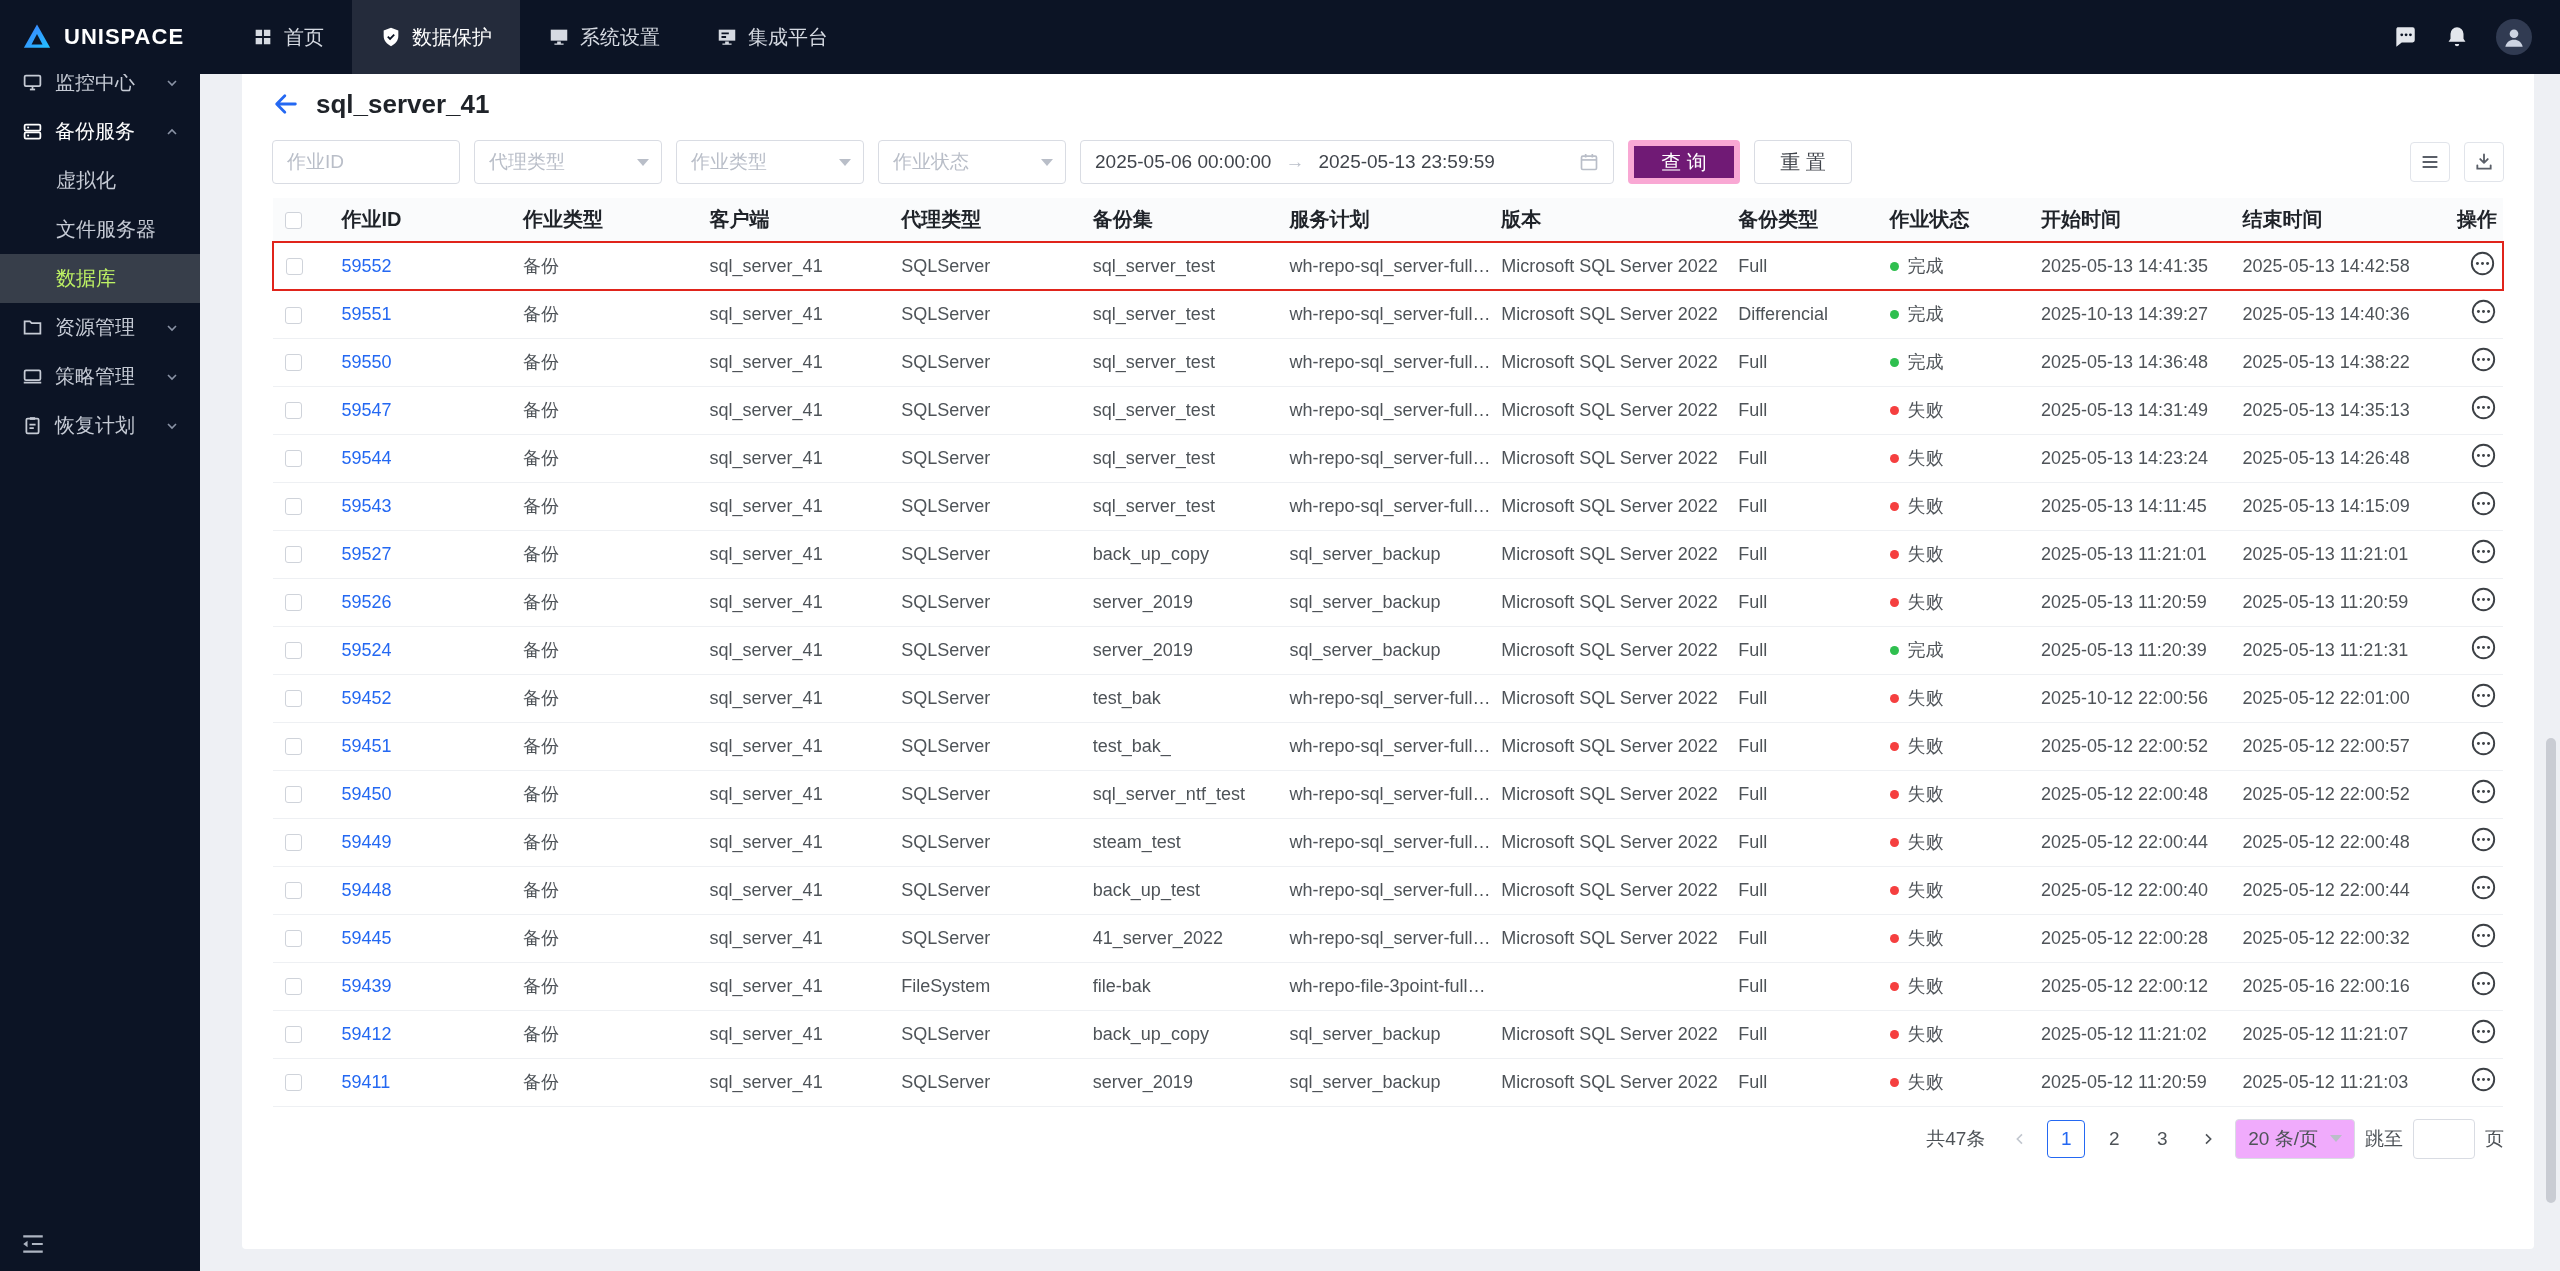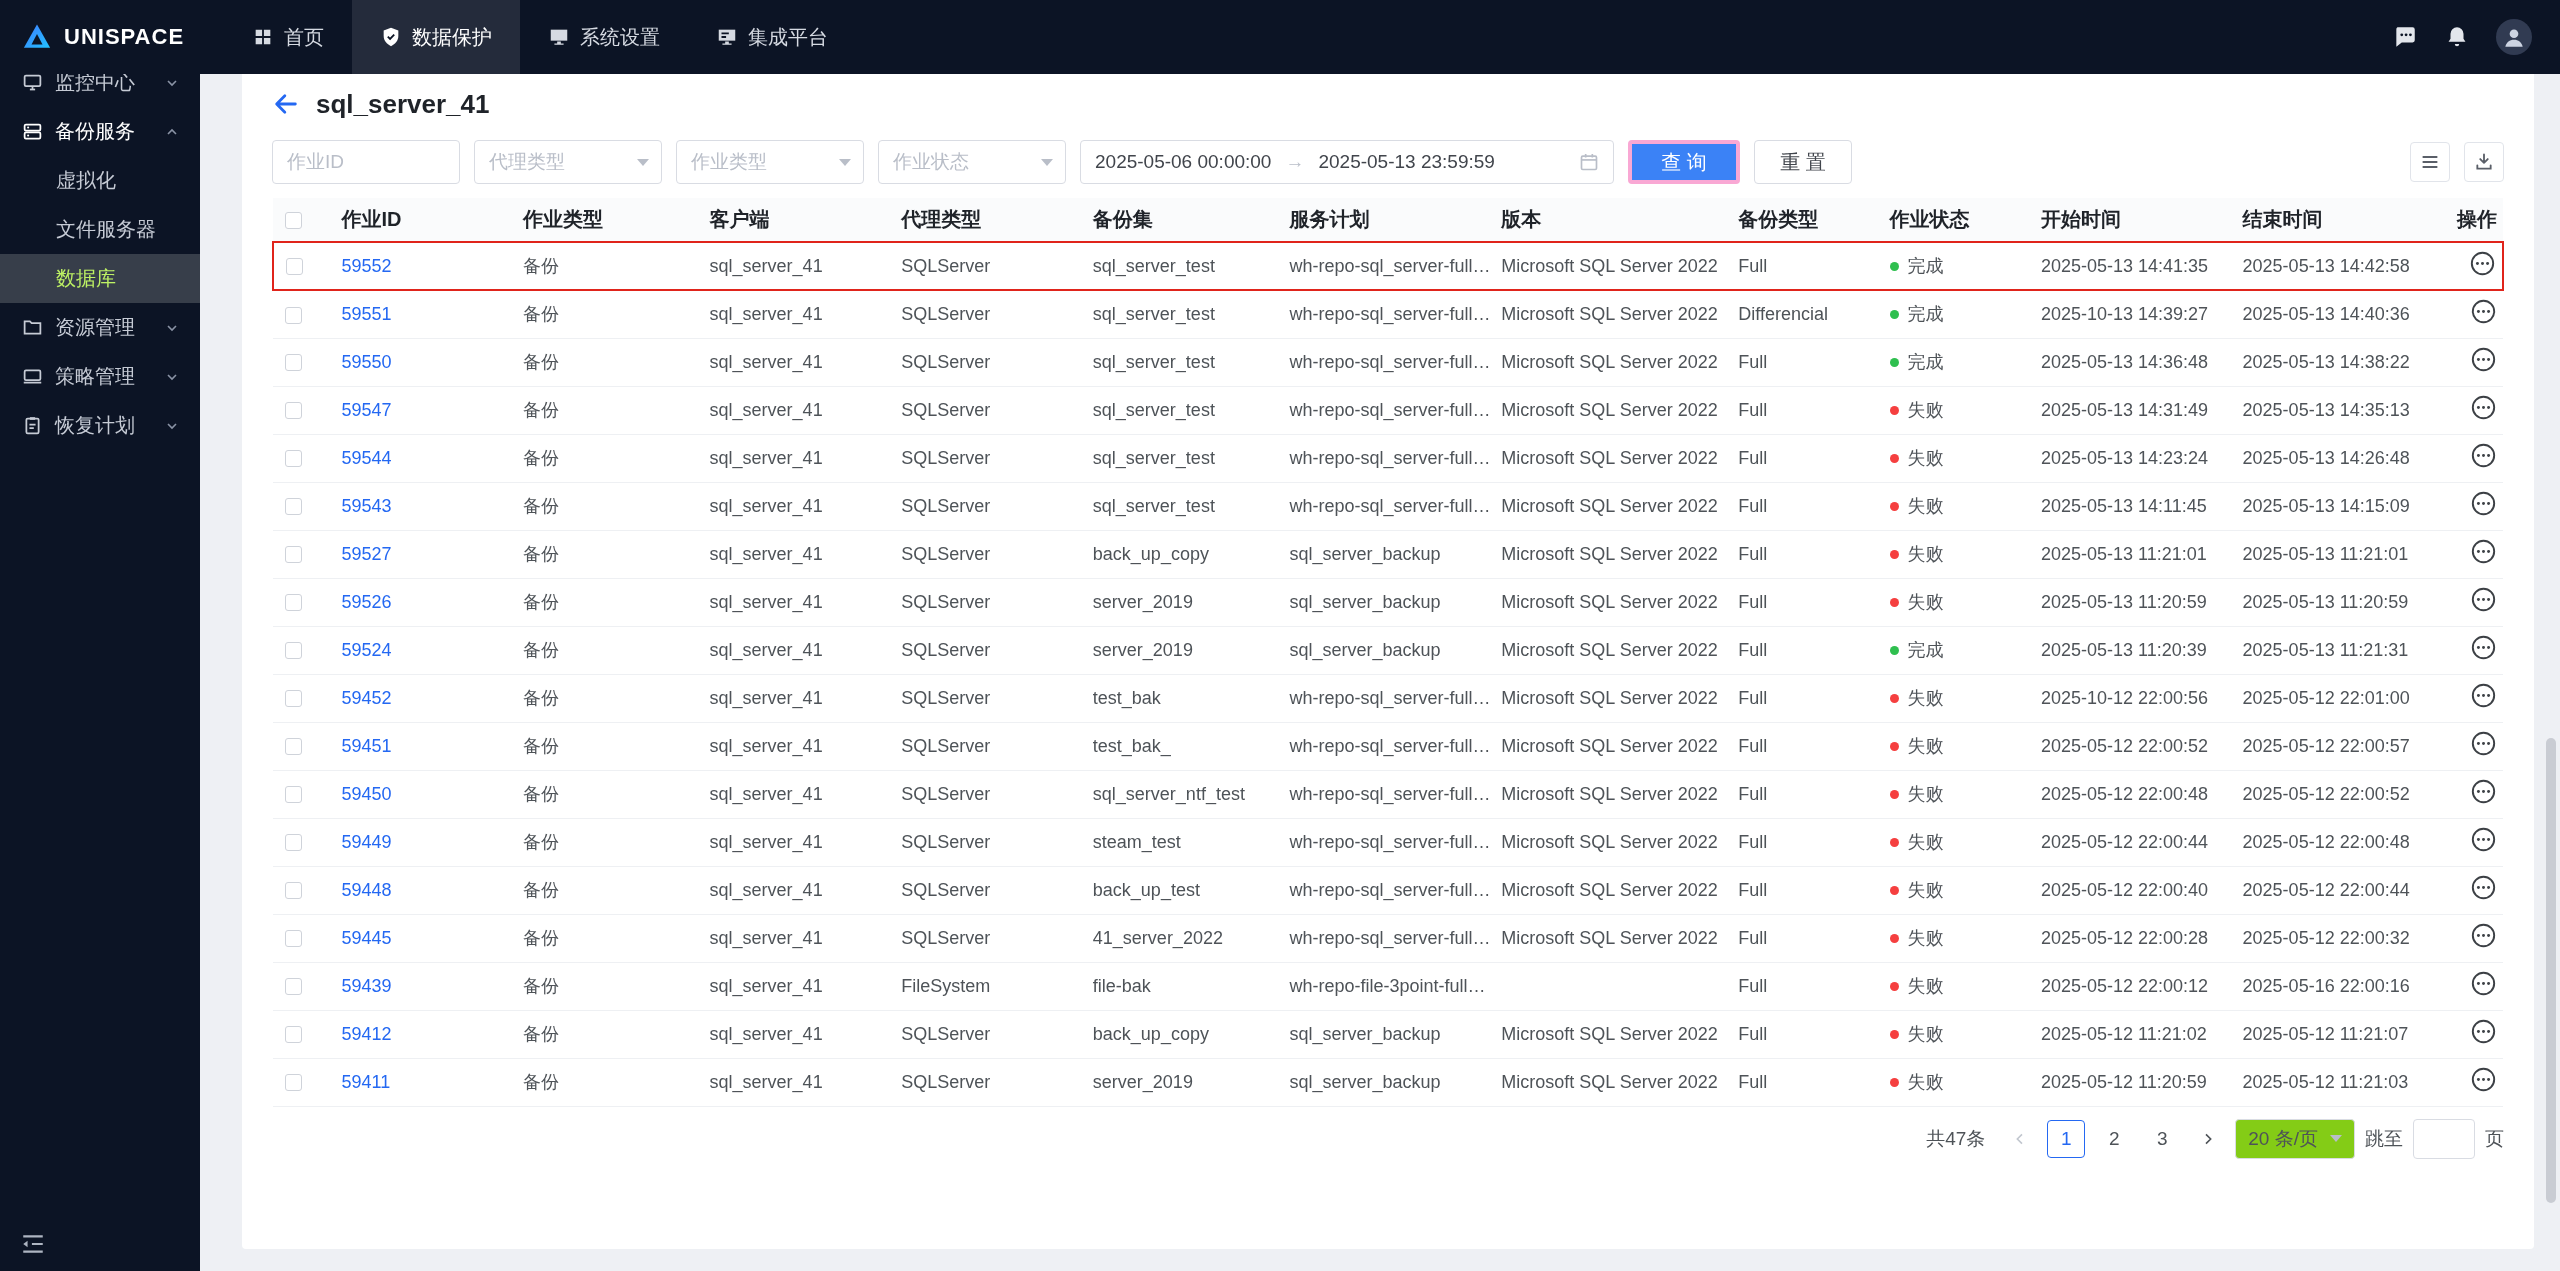--- a/index.html
+++ b/index.html
@@ -54,21 +54,21 @@
   .f-select { width:188px; height:44px; border:1px solid #d9dce3; border-radius:4px; padding:0 12px 0 14px;
     display:flex; align-items:center; justify-content:space-between; font-size:19px; color:#b9bec8; cursor:pointer; background:#fff; }
   .caret-down { width:0; height:0; border-left:6px solid transparent; border-right:6px solid transparent;
     border-top:7px solid #b9bec8; }
   .f-daterange { width:534px; height:44px; border:1px solid #d9dce3; border-radius:4px; padding:0 14px;
     display:flex; align-items:center; gap:14px; font-size:19px; color:#41454c; background:#fff; cursor:pointer; }
   .dr-arrow { color:#b9bec8; }
   .dr-cal { margin-left:auto; width:20px; height:20px; color:#b9bec8; }
   .btn { height:44px; border-radius:4px; font-size:20px; display:flex; align-items:center; justify-content:center;
     cursor:pointer; font-family:inherit; }
-  .btn-primary { width:112px; background:#3b82f6; color:#fff; border:4px solid #f9a8d4; }
+  .btn-primary { width:112px; background:#701a75; color:#fff; border:6px solid #f9a8d4; }
   .btn-plain { width:98px; background:#fff; color:#41454c; border:1px solid #d9dce3; }
   .filter-tools { margin-left:auto; display:flex; gap:14px; }
   .tool-btn { width:40px; height:40px; border:1px solid #e1e4ea; border-radius:4px; display:flex;
     align-items:center; justify-content:center; color:#5a5f68; cursor:pointer; background:#fff; }
   .tool-btn svg { width:20px; height:20px; }
 
   
   table { width:100%; margin-top:14px; border-collapse:collapse; table-layout:fixed; }
   thead th { height:44px; background:#fafbfc; font-size:20px; font-weight:bold; color:#1f2329;
     text-align:left; padding:0 12px; white-space:nowrap; }
@@ -92,21 +92,21 @@
     font-size:19px; color:#4e5358; padding-bottom:20px; }
   .pg-total { margin-right:8px; }
   .pg-btn { width:34px; height:38px; display:flex; align-items:center; justify-content:center; cursor:pointer; }
   .pg-btn svg { width:16px; height:16px; }
   .pg-prev { color:#c2c7cf; }
   .pg-next { color:#4e5358; }
   .pg-num { min-width:38px; height:38px; display:flex; align-items:center; justify-content:center;
     border-radius:4px; cursor:pointer; }
   .pg-num.active { border:1px solid #2468f2; color:#2468f2; }
   .pg-size { height:40px; border:1px solid #d9dce3; border-radius:4px; padding:0 12px; display:flex;
-    align-items:center; gap:12px; cursor:pointer; background:#84cc16; }
+    align-items:center; gap:12px; cursor:pointer; background:#f0abfc; }
   .pg-jump-input { width:62px; height:40px; border:1px solid #d9dce3; border-radius:4px; outline:none; font-size:19px; padding:0 8px; }
 
   
   .scroll-thumb { position:fixed; right:4px; top:738px; width:10px; height:465px; background:#c9ccd3; border-radius:5px; }
 </style>
 </head>
 <body>
 
 <header class="topbar">
   <div class="brand">

